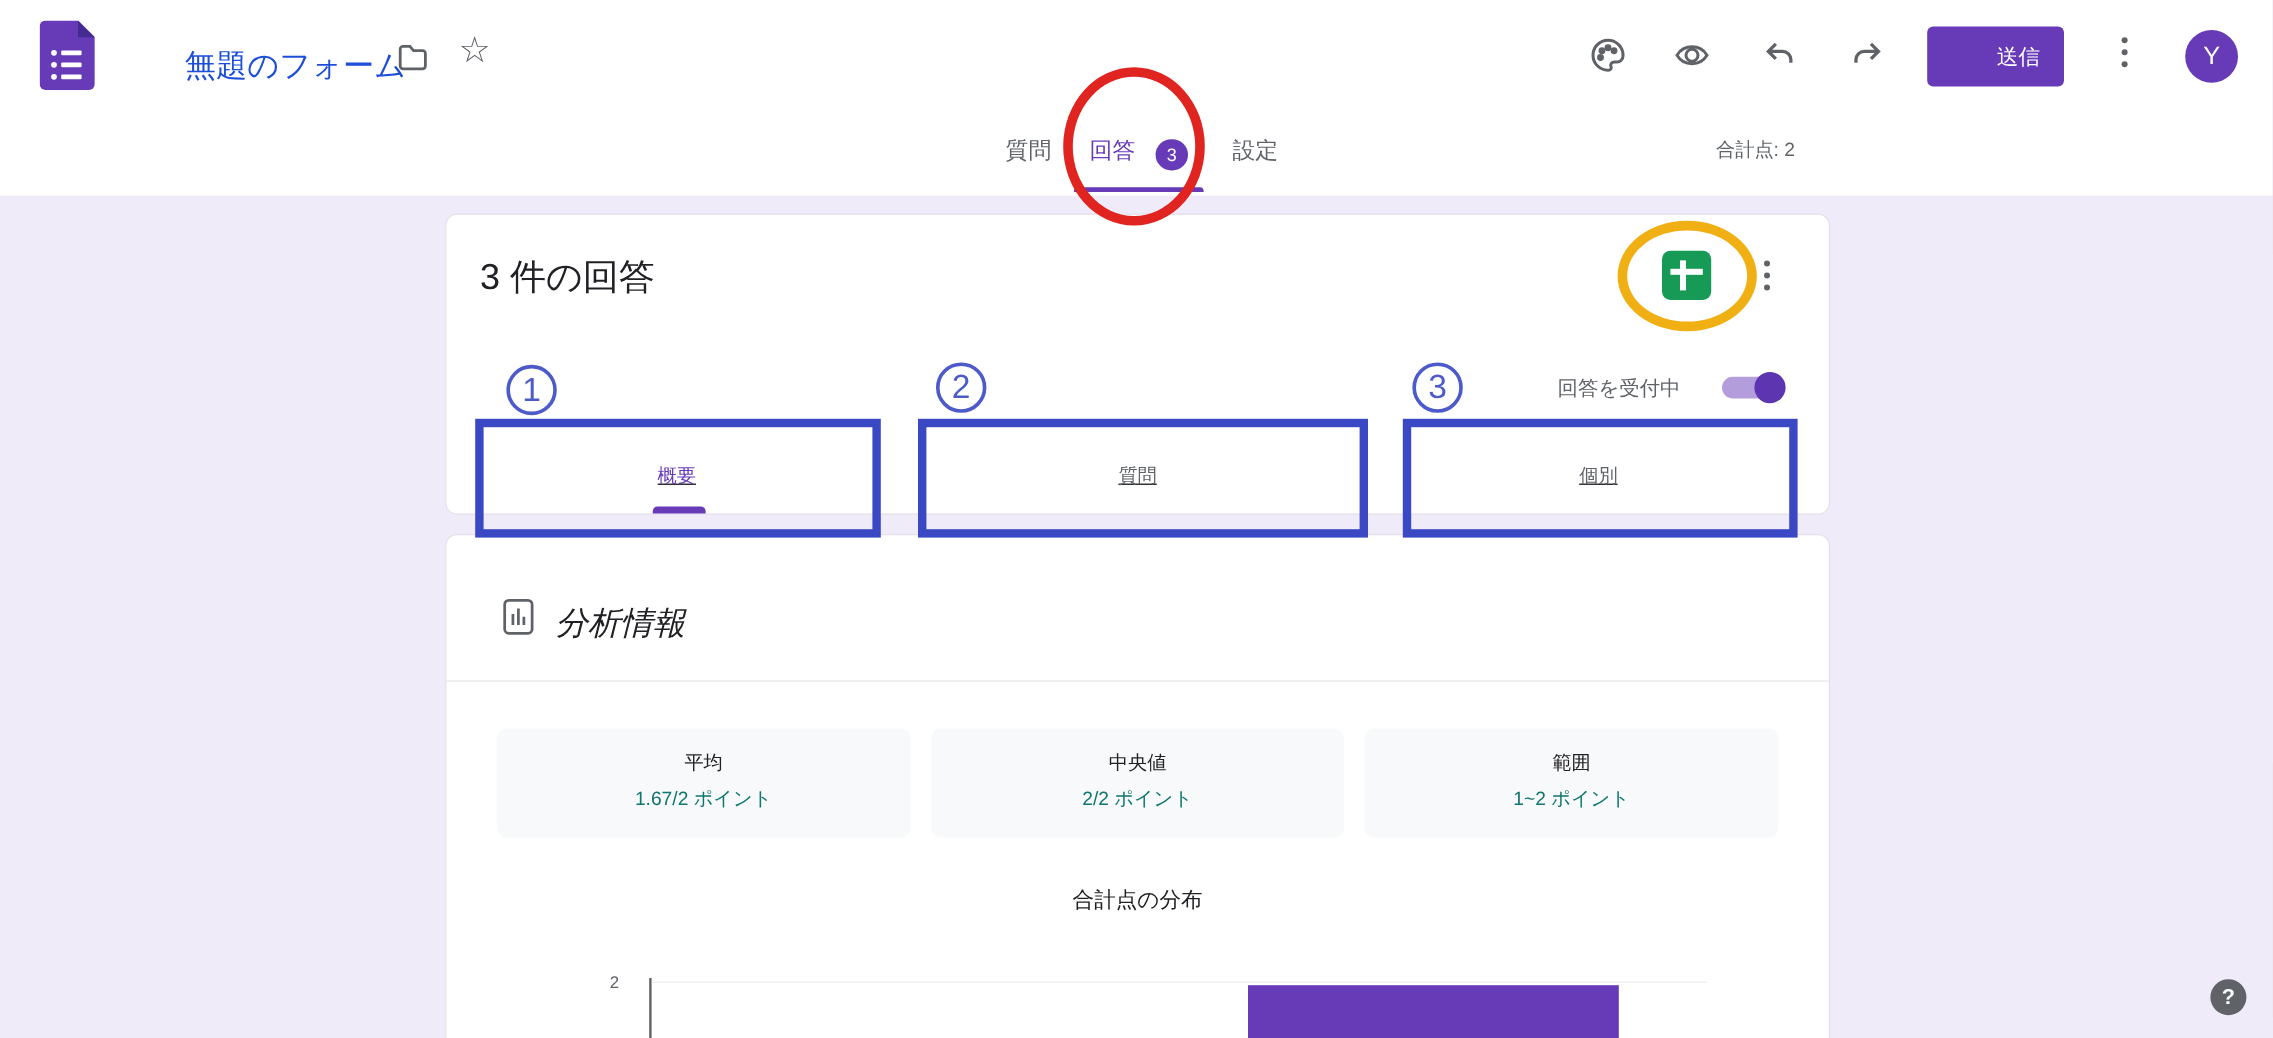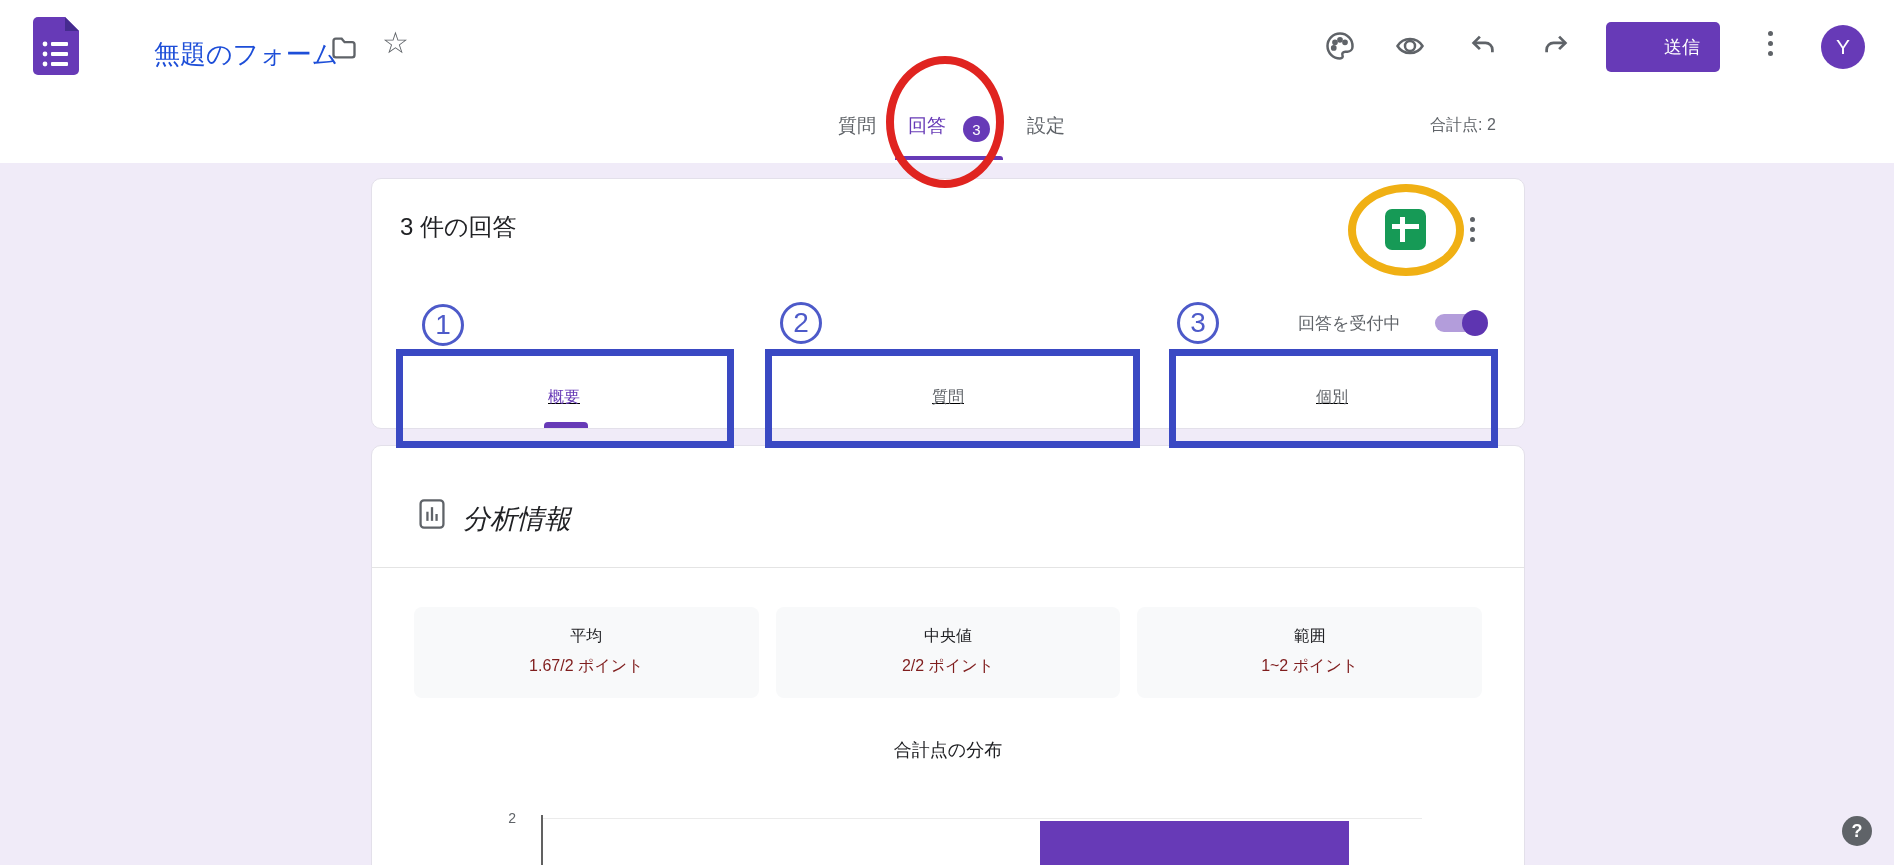--- a/index.html
+++ b/index.html
@@ -31,21 +31,21 @@
   .tab-badge{position:absolute;left:963px;top:116px;width:27px;height:26px;border-radius:13px;
              background:#673ab7;color:#fff;font-size:15px;display:flex;align-items:center;justify-content:center;}
   .tab-underline{position:absolute;left:895px;top:156px;width:108px;height:4px;background:#673ab7;border-radius:3px 3px 0 0;}
   .total-points{position:absolute;left:1430px;top:115px;width:103px;font-size:16px;color:#5f6368;}
 
   
   .card{position:absolute;left:371px;width:1154px;background:#fff;border:1px solid #e3e0ea;border-radius:10px;}
   .card-responses{top:178px;height:251px;}
   .card-insights{top:445px;height:440px;border-radius:10px;}
 
-  .resp-title{position:absolute;left:28px;top:32px;font-size:24px;color:#202124;}
+  .resp-title{position:absolute;left:28px;top:32px;font-size:30px;color:#202124;}
   .sheets-btn{position:absolute;left:1013px;top:30px;width:41px;height:41px;background:#169a56;
               border-radius:7px;cursor:pointer;}
   .sheets-btn .h{position:absolute;left:7px;top:15px;width:27px;height:5px;background:#fff;}
   .sheets-btn .v{position:absolute;left:15px;top:8px;width:5px;height:25px;background:#fff;}
   .kebab-card{left:1098px;top:38px;}
   .accepting{position:absolute;left:926px;top:133px;font-size:17px;color:#5f6368;}
   .toggle{position:absolute;left:1063px;top:135px;width:50px;height:18px;border-radius:9px;
           background:#b39ddb;cursor:pointer;}
   .toggle .knob{position:absolute;right:-3px;top:-4px;width:26px;height:26px;border-radius:50%;background:#5e35b1;}
 
@@ -54,21 +54,21 @@
   .subtab.sel{color:#673ab7;}
   .subtab-indicator{position:absolute;left:172px;bottom:0;width:44px;height:6px;border-radius:4px 4px 0 0;background:#673ab7;}
 
   .insights-header{position:absolute;left:0;top:0;width:100%;height:122px;border-bottom:1px solid #e4e4e4;}
   .insights-icon{position:absolute;left:46px;top:52px;color:#5f6368;}
   .insights-title{position:absolute;left:91px;top:55px;font-size:27px;color:#202124;font-style:italic;}
 
   .stats{position:absolute;left:42px;top:161px;width:1068px;display:flex;gap:17px;}
   .stat-box{flex:1;height:91px;background:#f8f9fa;border-radius:8px;text-align:center;padding-top:19px;}
   .stat-label{font-size:16px;color:#202124;}
-  .stat-value{font-size:16px;color:#7f1d1d;margin-top:9px;}
+  .stat-value{font-size:16px;color:#0f766e;margin-top:9px;}
 
   .chart-title{position:absolute;left:0;top:292px;width:100%;text-align:center;font-size:18px;color:#202124;}
   .chart-tick{position:absolute;left:120px;top:364px;width:24px;text-align:right;font-size:14px;color:#5f6368;}
   .chart-axis{position:absolute;left:169px;top:369px;width:2px;height:71px;background:#616161;}
   .chart-grid{position:absolute;left:171px;top:372px;width:879px;height:1px;background:#ebebeb;}
   .chart-bar{position:absolute;left:668px;top:375px;width:309px;height:65px;background:#673ab7;}
 
   
   .anno{position:absolute;pointer-events:none;}
   .red-ellipse{left:886px;top:56px;width:118px;height:132px;border:8px solid #e02420;border-radius:50%;}

